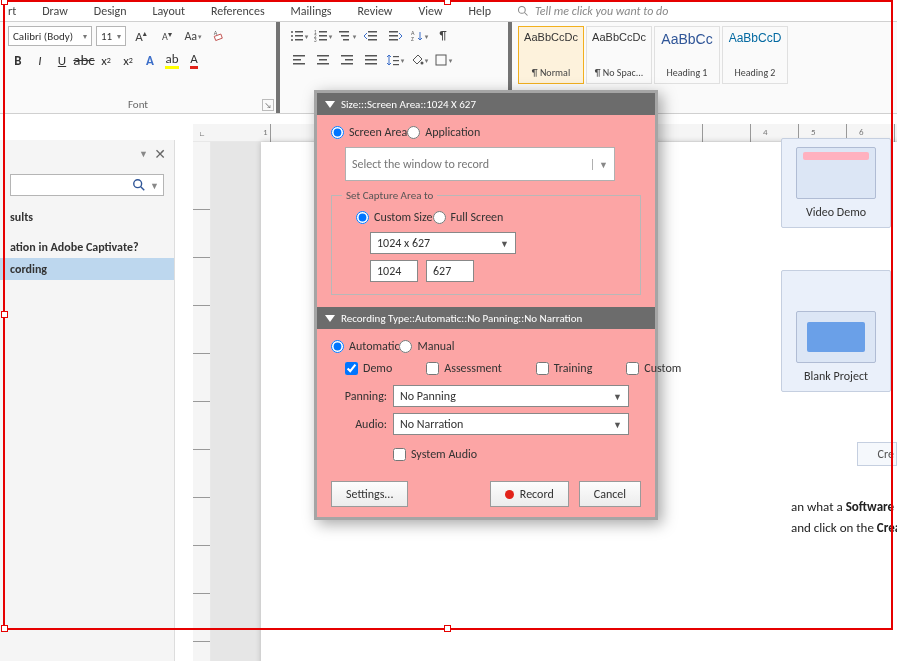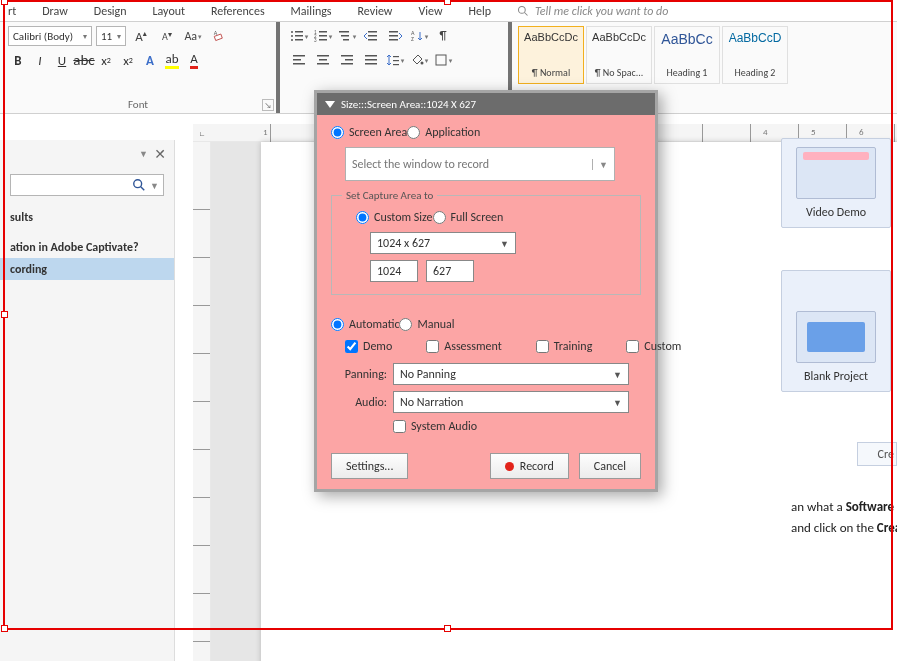--- a/index.html
+++ b/index.html
@@ -393,20 +393,24 @@
         <div class="dinput">
             <span>1024</span>
           </div>
         <div class="dinput">
             <span>627</span>
           </div>
       </div>
     </fieldset>
   </div>
 
+  <div class="dlg-hdr">
+    <span class="tri"></span>
+    <span>Recording Type::Automatic::No Panning::No Narration</span>
+  </div>
   <div class="dlg-body">
     <div class="radio-row">
       <label>
           <input type="radio" checked="" style="">
           <span>Automatic</span>
         </label>
       <label>
           <input type="radio" style="">
           <span>Manual</span>
         </label>
@@ -436,21 +440,21 @@
           <span class="dd">▼</span>
         </div>
     </div>
     <div class="formrow">
       <span class="lblcol">Audio:</span>
       <div class="dcombo" style="width:236px">
           <span>No Narration</span>
           <span class="dd">▼</span>
         </div>
     </div>
-    <div class="formrow" style="margin-left:62px;margin-top:6px">
+    <div class="formrow" style="margin-left:62px;margin-top:12px">
       <label style="display:flex;align-items:center;gap:5px">
           <input type="checkbox" style="">
           <span>System Audio</span>
         </label>
     </div>
   </div>
 
   <div class="dlg-foot">
     <div class="btn">
         <span>Settings...</span>

